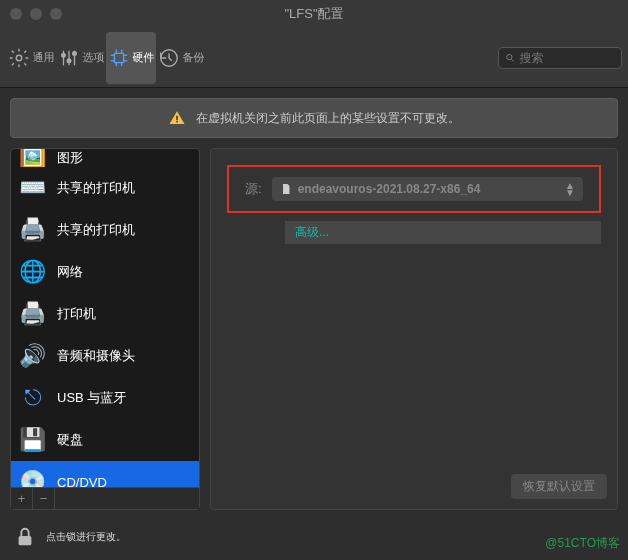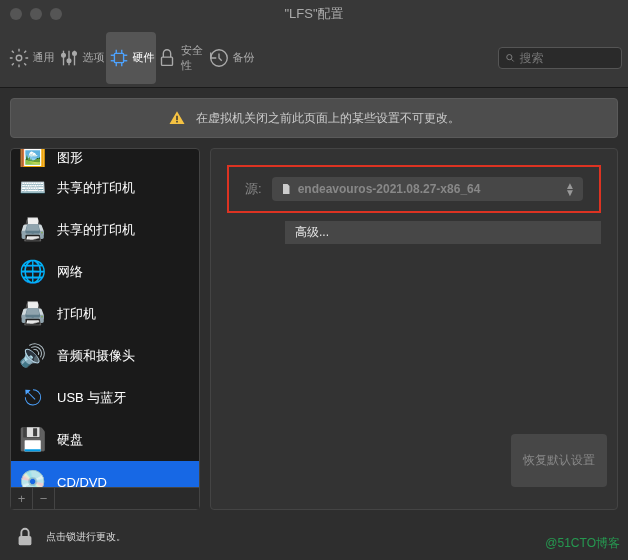--- a/index.html
+++ b/index.html
@@ -29,22 +29,22 @@
 .srow.selected { background: #1768e5; }
 .sicon { width: 28px; height: 28px; display: flex; align-items: center; justify-content: center; font-size: 22px; }
 .sidebar-footer { height: 22px; border-top: 1px solid #444; display: flex; align-items: center; background: #2a2a2a; }
 .sidebar-footer span { width: 22px; text-align: center; color: #888; border-right: 1px solid #444; height: 100%; line-height: 22px; }
 
 .content { flex: 1; background: #333; border: 1px solid #444; border-radius: 4px; padding: 16px; position: relative; display: flex; flex-direction: column; }
 .highlight-box { border: 2px solid #d32; padding: 10px 16px; display: flex; align-items: center; gap: 10px; }
 .src-label { color: #888; font-size: 13px; }
 .src-select { flex: 1; background: #474747; border-radius: 4px; height: 24px; display: flex; align-items: center; padding: 0 8px; color: #888; font-size: 12px; gap: 6px; font-weight: bold; }
 .chevrons { margin-left: auto; font-size: 10px; line-height: 7px; color: #999; }
-.adv-btn { margin: 8px 0 0 58px; background: #474747; border-radius: 0; padding: 3px 10px; color: #e5e5e5; font-size: 12px; display: inline-block; }
-.restore-btn { position: absolute; bottom: 22px; right: 10px; background: #474747; border-radius: 4px; padding: 18px 12px; color: #888; font-size: 12px; }
+.adv-btn { margin: 8px 0 0 58px; background: #474747; border-radius: 0; padding: 3px 10px; color: #14b8a6; font-size: 12px; display: inline-block; }
+.restore-btn { position: absolute; bottom: 10px; right: 10px; background: #474747; border-radius: 4px; padding: 4px 12px; color: #888; font-size: 12px; }
 
 .lock-row { display: flex; align-items: center; gap: 10px; padding: 10px 14px; color: #ddd; font-size: 10px; }
 .watermark { position: absolute; bottom: 8px; right: 8px; color: #22c55e; font-size: 12px; opacity: 0.7; }
 </style>
 </head>
 <body>
 
 <div class="titlebar">
   <div class="traffic">
     <span></span>
@@ -85,29 +85,20 @@
           <line x1="15" y1="3" x2="15" y2="7"></line>
           <line x1="9" y1="17" x2="9" y2="21"></line>
           <line x1="15" y1="17" x2="15" y2="21"></line>
           <line x1="3" y1="9" x2="7" y2="9"></line>
           <line x1="3" y1="15" x2="7" y2="15"></line>
           <line x1="17" y1="9" x2="21" y2="9"></line>
           <line x1="17" y1="15" x2="21" y2="15"></line>
         </svg>
     </span>
     <span class="tool-label">硬件</span>
-  </div>
-  <div class="tool-item">
-    <span class="tool-icon">
-      <svg width="22" height="22" viewBox="0 0 24 24" fill="none" stroke="#aaa" stroke-width="1.5">
-          <rect x="6" y="11" width="12" height="9" rx="1"></rect>
-          <path d="M8 11V7a4 4 0 018 0v4"></path>
-        </svg>
-    </span>
-    <span class="tool-label">安全性</span>
   </div>
   <div class="tool-item">
     <span class="tool-icon">
       <svg width="22" height="22" viewBox="0 0 24 24" fill="none" stroke="#aaa" stroke-width="1.5">
           <path d="M3 12a9 9 0 109-9 9 9 0 00-9 9z"></path>
           <polyline points="12 7 12 12 15 15"></polyline>
           <polyline points="3 6 3 12 9 12" fill="none"></polyline>
         </svg>
     </span>
     <span class="tool-label">备份</span>

